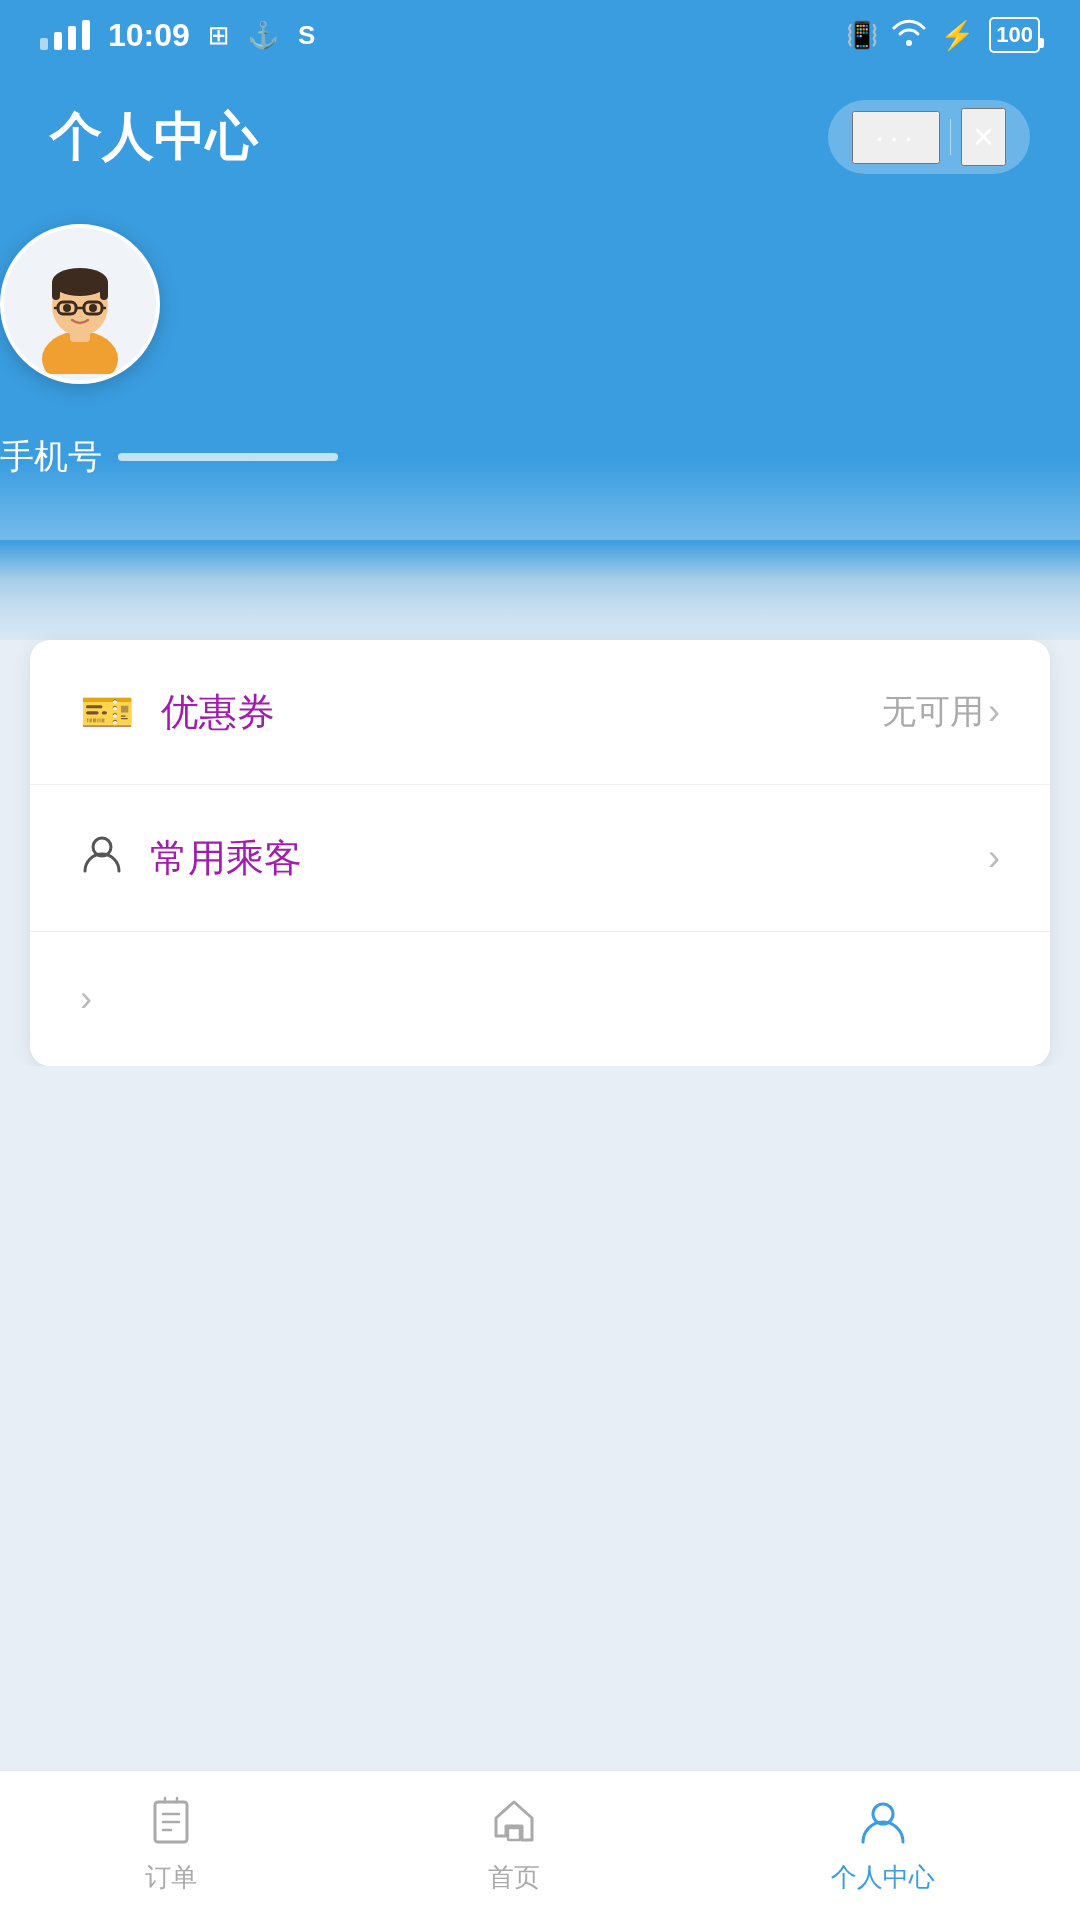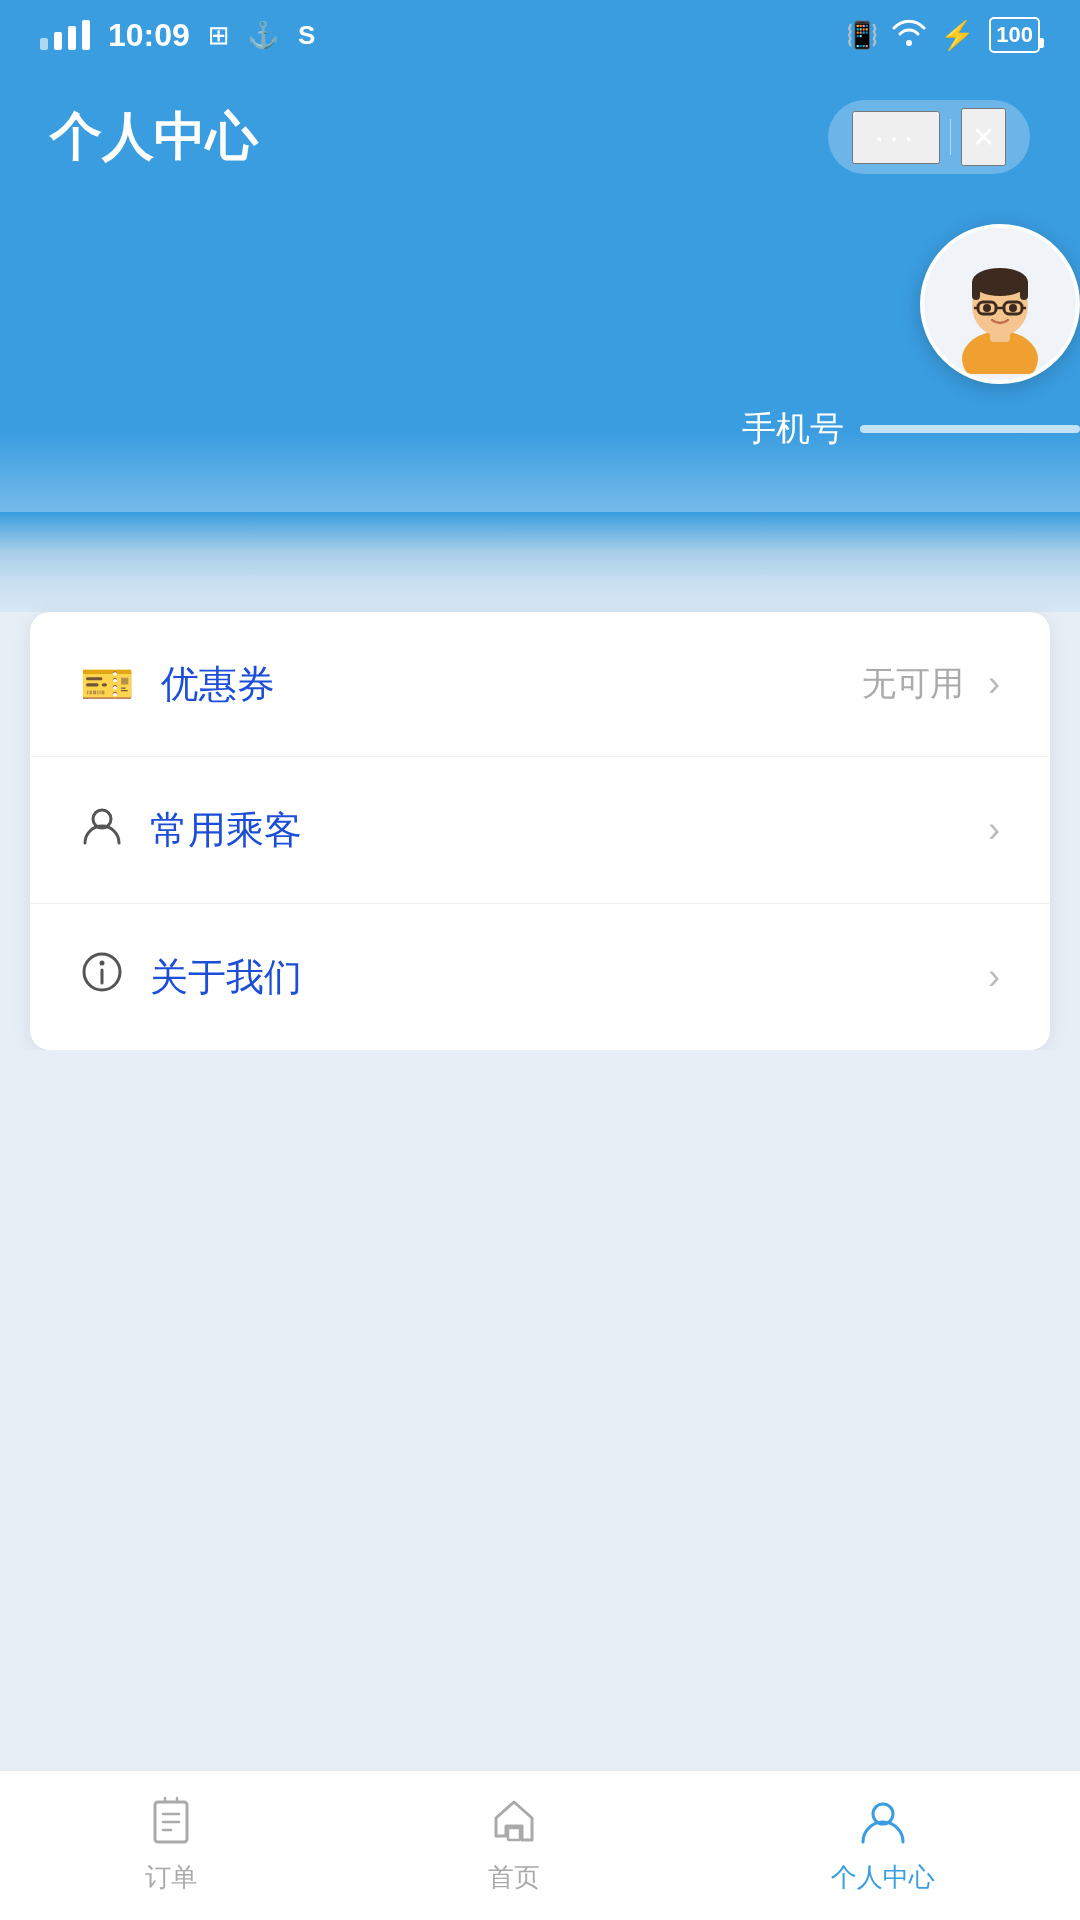--- a/index.html
+++ b/index.html
@@ -116,23 +116,24 @@
       font-size: 36px;
       padding: 6px 10px;
       cursor: pointer;
     }
 
     
     .avatar-section {
       background: #3a9de0;
       display: flex;
       flex-direction: column;
-      align-items: flex-end;
+      align-items: flex-start;
       padding-bottom: 60px;
       position: relative;
+      gap: 28px;
     }
     .avatar-wrapper {
       width: 160px;
       height: 160px;
       border-radius: 50%;
       background: #f0f4f8;
       display: flex;
       align-items: center;
       justify-content: center;
       overflow: hidden;
@@ -194,26 +195,26 @@
       display: flex;
       align-items: center;
       gap: 26px;
     }
     .menu-icon {
       font-size: 44px;
       color: #555;
     }
     .menu-label {
       font-size: 38px;
-      color: #1d4ed8;
+      color: #a21caf;
     }
     .menu-item-right {
       display: flex;
       align-items: center;
-      gap: 24px;
+      gap: 4px;
     }
     .menu-value {
       font-size: 34px;
       color: #aaa;
     }
     .chevron-right {
       font-size: 36px;
       color: #bbb;
     }
 
@@ -354,30 +355,20 @@
         </svg>
       </span>
       <span class="menu-label">常用乘客</span>
     </div>
     <div class="menu-item-right">
       <span class="chevron-right">›</span>
     </div>
   </div>
 
   <div class="menu-item">
-    <div class="menu-item-left">
-      <span class="menu-icon" style="font-size:44px;color:#555;">
-        <svg width="44" height="44" viewBox="0 0 44 44" fill="none">
-          <circle cx="22" cy="22" r="18" stroke="#555" stroke-width="3" fill="none"></circle>
-          <line x1="22" y1="20" x2="22" y2="33" stroke="#555" stroke-width="3" stroke-linecap="round"></line>
-          <circle cx="22" cy="13" r="2.5" fill="#555"></circle>
-        </svg>
-      </span>
-      <span class="menu-label">关于我们</span>
-    </div>
     <div class="menu-item-right">
       <span class="chevron-right">›</span>
     </div>
   </div>
 
 </div>
 
 <div class="content-area"></div>
 
 <div class="bottom-nav">

